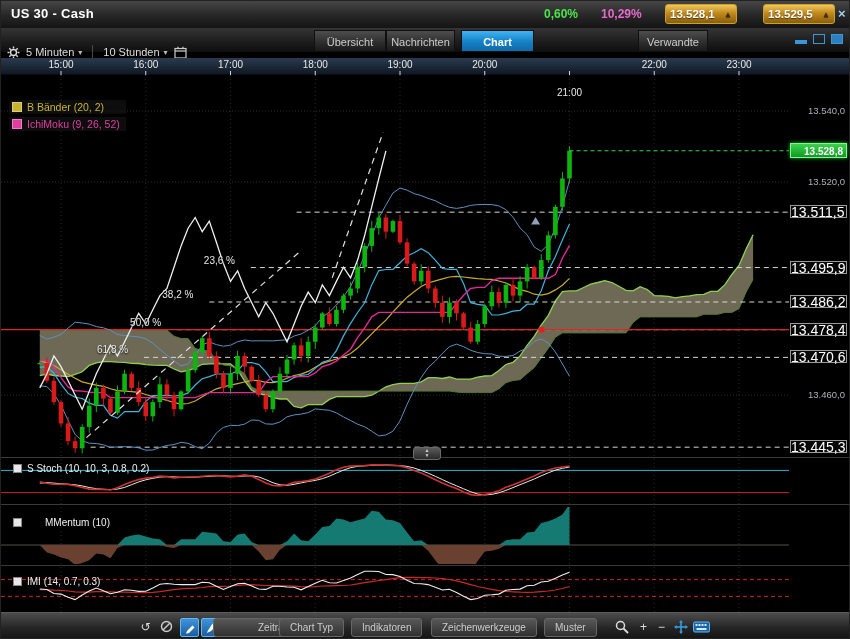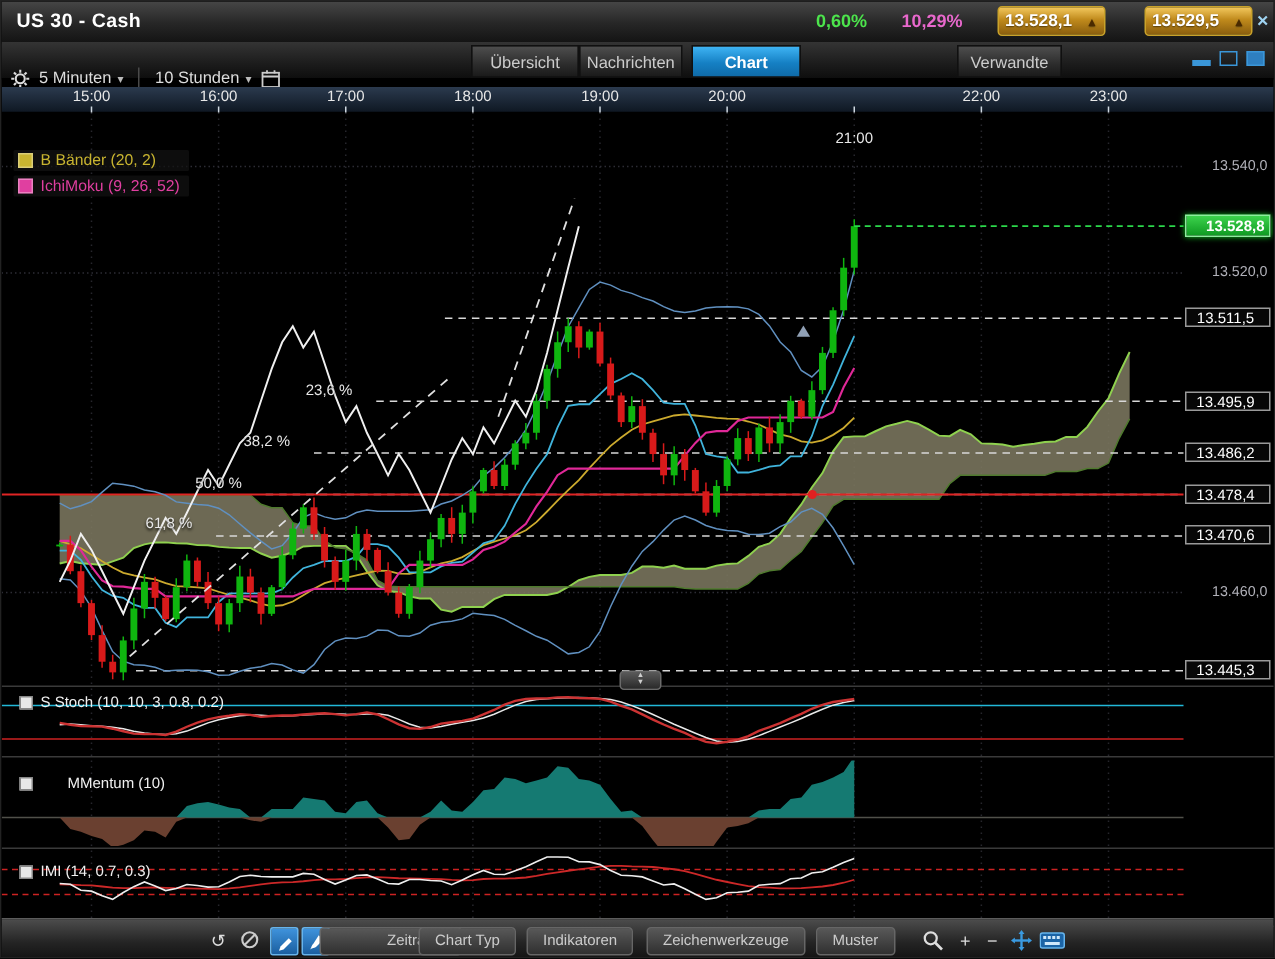--- a/index.html
+++ b/index.html
@@ -37,21 +37,21 @@
   #chart-wrap{position:absolute;left:0;top:57px;width:850px;height:560px;background:#000;}
   #chart{position:absolute;left:0;top:0;}
   .ovl{position:absolute;white-space:nowrap;}
   .time-label{color:#e8e8e8;font-size:10px;width:36px;text-align:center;}
   .legend-row{display:flex;align-items:center;gap:5px;font-size:10.5px;background:rgba(18,18,18,.72);
     padding:1px 6px 1px 3px;margin-bottom:3px;border-radius:1px;cursor:pointer;}
   .legend-sq{width:8px;height:8px;border:1px solid rgba(255,255,255,.35);}
   .fib-label{color:#e8e8e8;font-size:10px;text-shadow:0 1px 2px #000;}
   .px-plain{color:#b0b0b8;font-size:9.5px;width:58px;text-align:right;}
   .px-box{width:57px;height:13px;border:1px solid #9a9a9a;background:rgba(8,8,8,.85);color:#fff;
-    font-size:10px;line-height:13px;text-align:center;padding-right:3px;box-sizing:border-box;}
+    font-size:14px;line-height:13px;text-align:center;padding-right:3px;box-sizing:border-box;}
   .px-cur{width:57px;height:15px;border:1px solid #8dee9d;background:linear-gradient(#3cd24c,#0f9a22);
     color:#fff;font-weight:bold;font-size:10px;line-height:15px;text-align:right;padding-right:3px;
     box-sizing:border-box;box-shadow:0 0 4px #1c2;}
   .panel-label{display:flex;align-items:center;gap:5px;color:#f0f0f0;font-size:10px;}
   .panel-sq{width:7px;height:7px;background:#e8e8e8;border:1px solid #888;}
   .splitter{width:26px;height:11px;background:linear-gradient(#5a5a5a,#2a2a2a);border:1px solid #6a6a6a;
     border-radius:3px;color:#cfcfcf;font-size:5px;line-height:5px;text-align:center;cursor:row-resize;}
   
   .bottombar{position:absolute;left:0;top:611px;width:850px;height:28px;
     background:linear-gradient(#4c4c4c,#242424 55%,#101010);border-top:1px solid #5c5c5c;}

